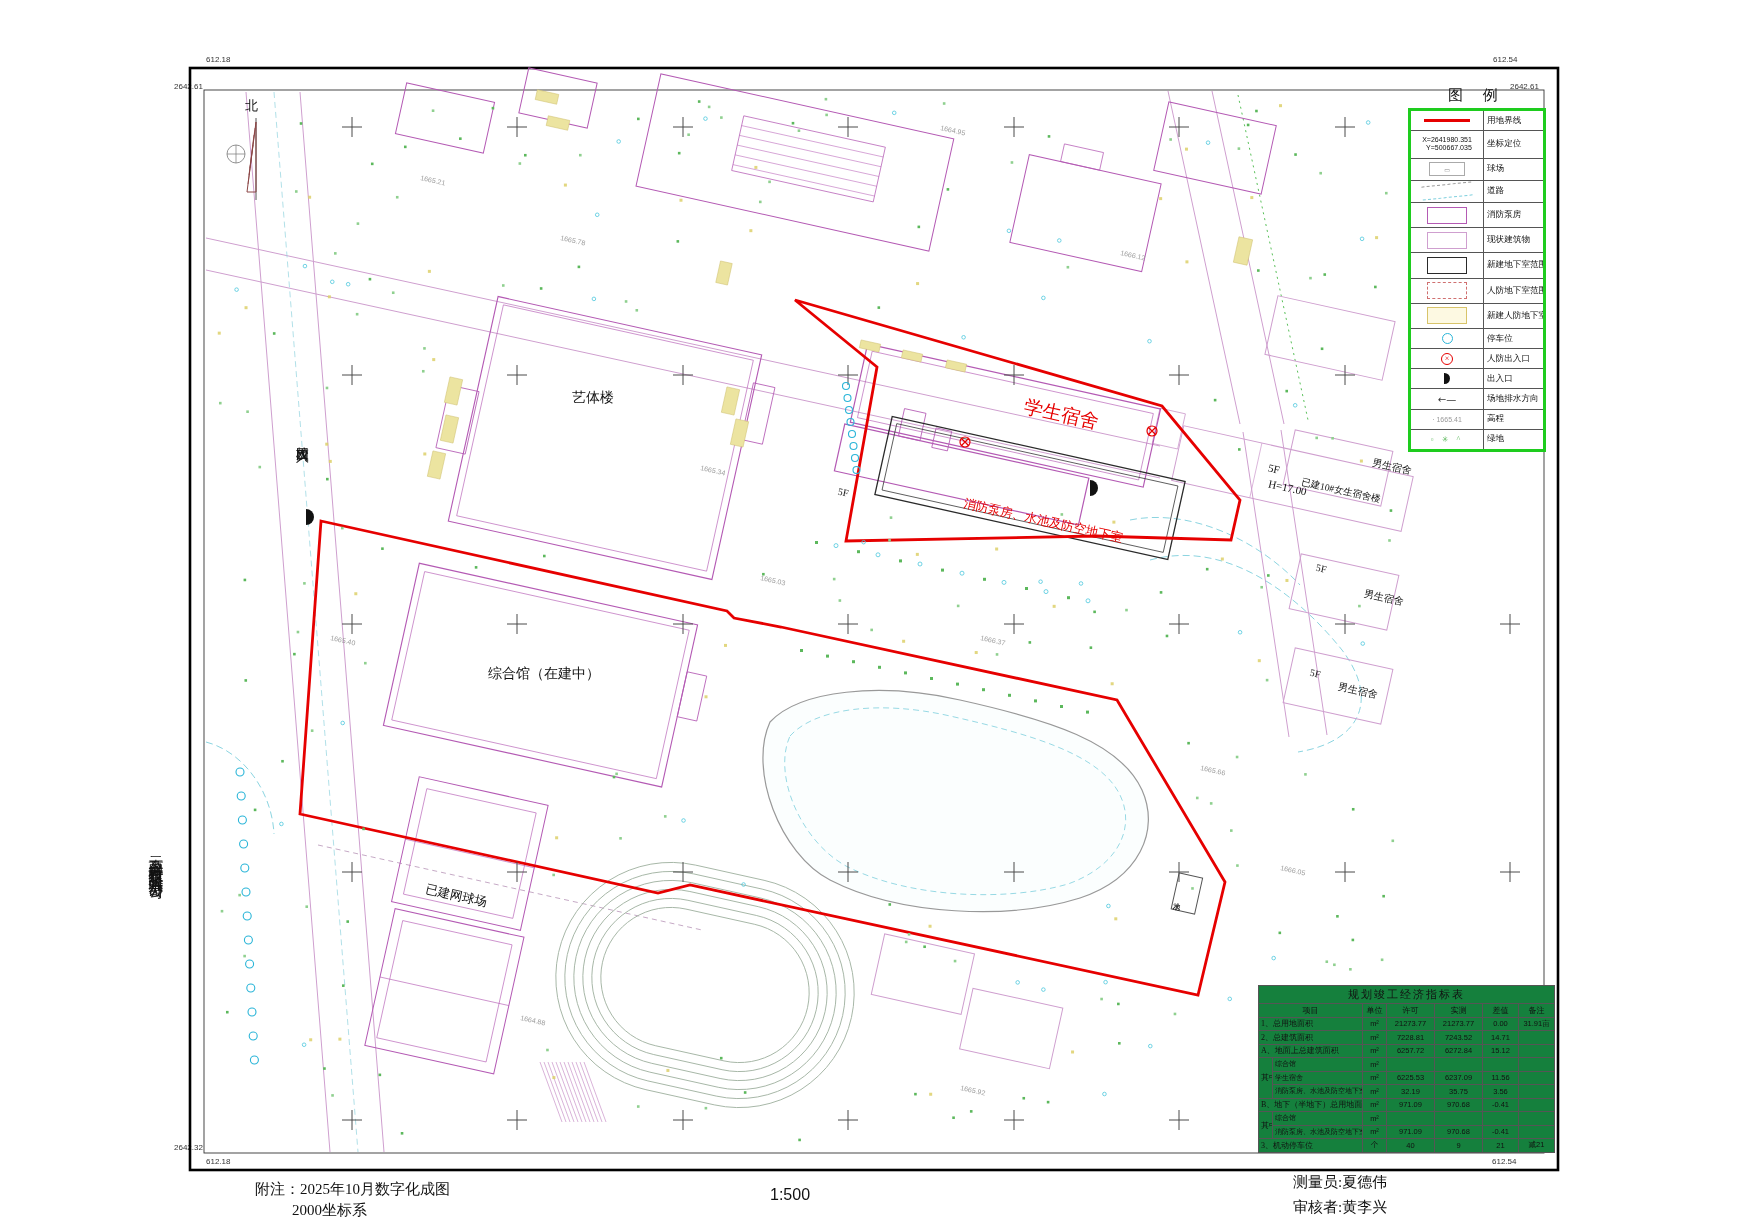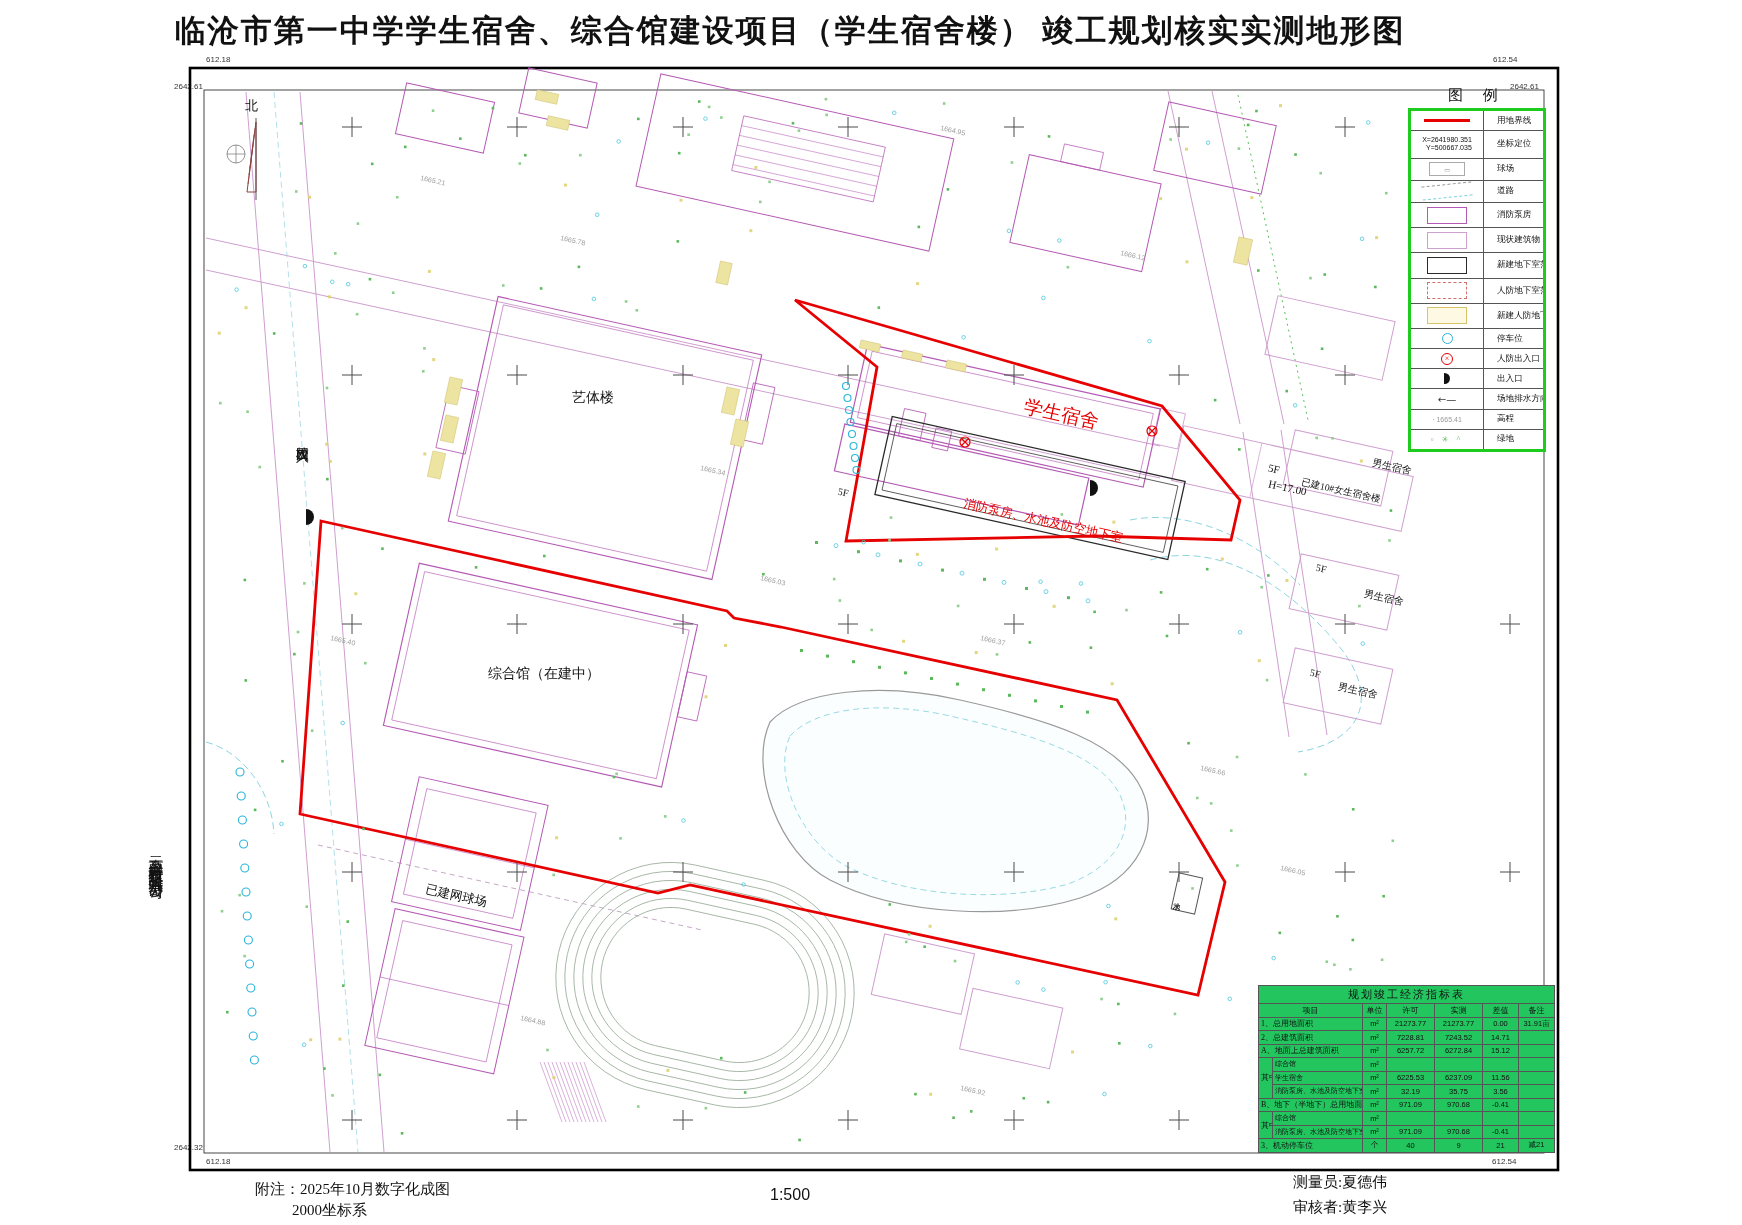--- a/index.html
+++ b/index.html
@@ -8,47 +8,46 @@
   .abs{position:absolute;}
   #title{top:10px;left:0;width:1580px;text-align:center;font-size:31px;font-weight:bold;letter-spacing:2px;}
   .vtext{writing-mode:vertical-rl;text-orientation:upright;}
   #company{left:146px;top:845px;font-size:15px;letter-spacing:2px;}
   #campus-entrance{left:293px;top:436px;font-size:13px;letter-spacing:1px;}
   .corner{font-size:8px;color:#333;font-family:"Liberation Sans",sans-serif;}
   
   #legend-title{left:1448px;top:86px;font-size:15px;letter-spacing:8px;}
   #legend{left:1408px;top:108px;width:132px;height:338px;border:3px solid #1ecc1e;background:#fff;
           display:flex;flex-direction:column;}
-  .lrow{flex:1 1 auto;display:flex;border-bottom:1px solid #555;min-height:0;gap:10px;}
+  .lrow{flex:1 1 auto;display:flex;border-bottom:1px solid #555;min-height:0;}
   .lrow:last-child{border-bottom:none;}
   .lsym{width:72px;border-right:1px solid #555;display:flex;align-items:center;justify-content:center;overflow:hidden;}
   .llab{flex:1;display:flex;align-items:center;padding-left:3px;font-size:8.6px;white-space:nowrap;overflow:hidden;}
   .coordtxt{font-size:7px;line-height:8px;font-family:"Liberation Sans",sans-serif;text-align:right;}
   
-  #itable{left:1258px;top:985px;width:296px;border-collapse:collapse;background:#22c55e;
+  #itable{left:1258px;top:985px;width:296px;border-collapse:collapse;background:#15803d;
           font-size:8px;font-family:"Liberation Serif",serif;table-layout:fixed;}
   #itable td,#itable th{border:0.8px solid #555;padding:0 2px;height:12.5px;overflow:hidden;white-space:nowrap;font-weight:normal;}
   #itable .ttl{text-align:center;font-size:11px;height:17px;letter-spacing:2px;}
   #itable .num{text-align:center;font-family:"Liberation Sans",sans-serif;font-size:7.5px;}
   #itable .hdr{text-align:center;}
   
   .foot{font-size:15px;}
   #note-label{left:255px;top:1180px;}
   #note1{left:300px;top:1180px;}
   #note2{left:292px;top:1201px;}
   #scale{left:770px;top:1186px;font-size:16px;font-family:"Liberation Sans",sans-serif;}
   #surv{left:1293px;top:1173px;}
   #revw{left:1293px;top:1198px;}
 </style>
 </head>
 <body>
 
 <div id="canvas">
 
-  <div id="title" class="abs">临沧市第一中学学生宿舍、综合馆建设项目（学生宿舍楼） 竣工规划核实实测地形图</div>
 
   <div class="abs corner" style="left:206px;top:55px">612.18</div>
   <div class="abs corner" style="left:174px;top:82px">2642.61</div>
   <div class="abs corner" style="left:1493px;top:55px">612.54</div>
   <div class="abs corner" style="left:1510px;top:82px">2642.61</div>
   <div class="abs corner" style="left:174px;top:1143px">2642.32</div>
   <div class="abs corner" style="left:206px;top:1157px">612.18</div>
   <div class="abs corner" style="left:1502px;top:1143px">2642.32</div>
   <div class="abs corner" style="left:1492px;top:1157px">612.54</div>
 

